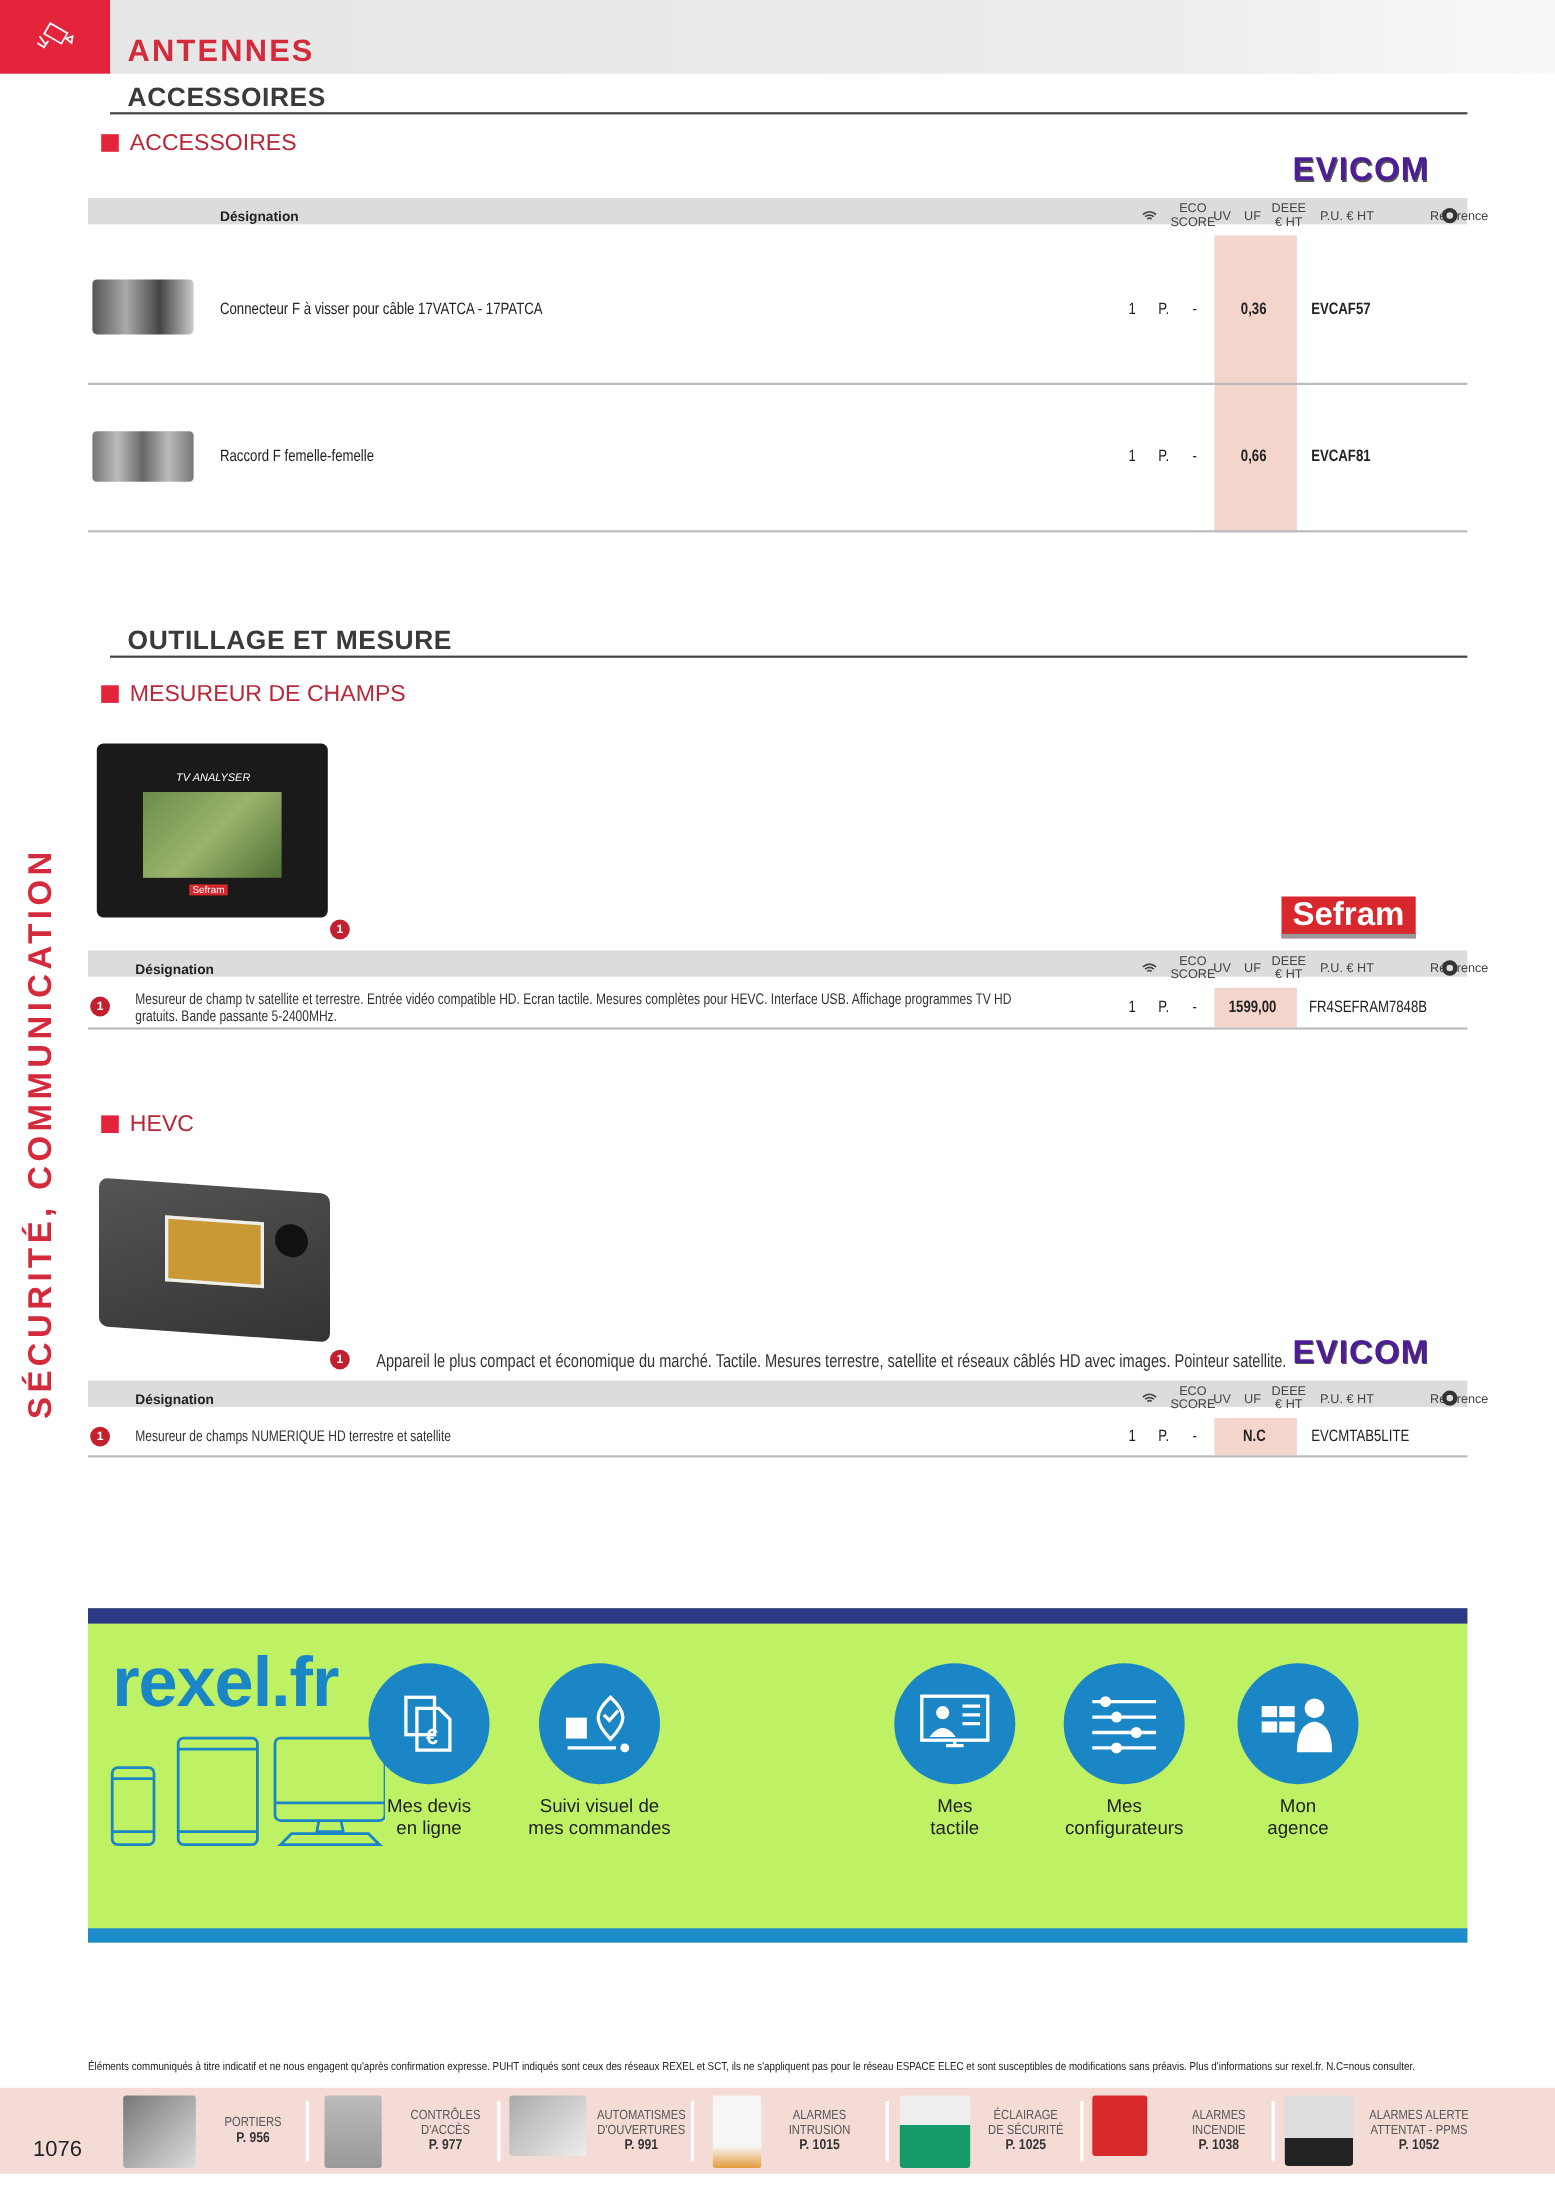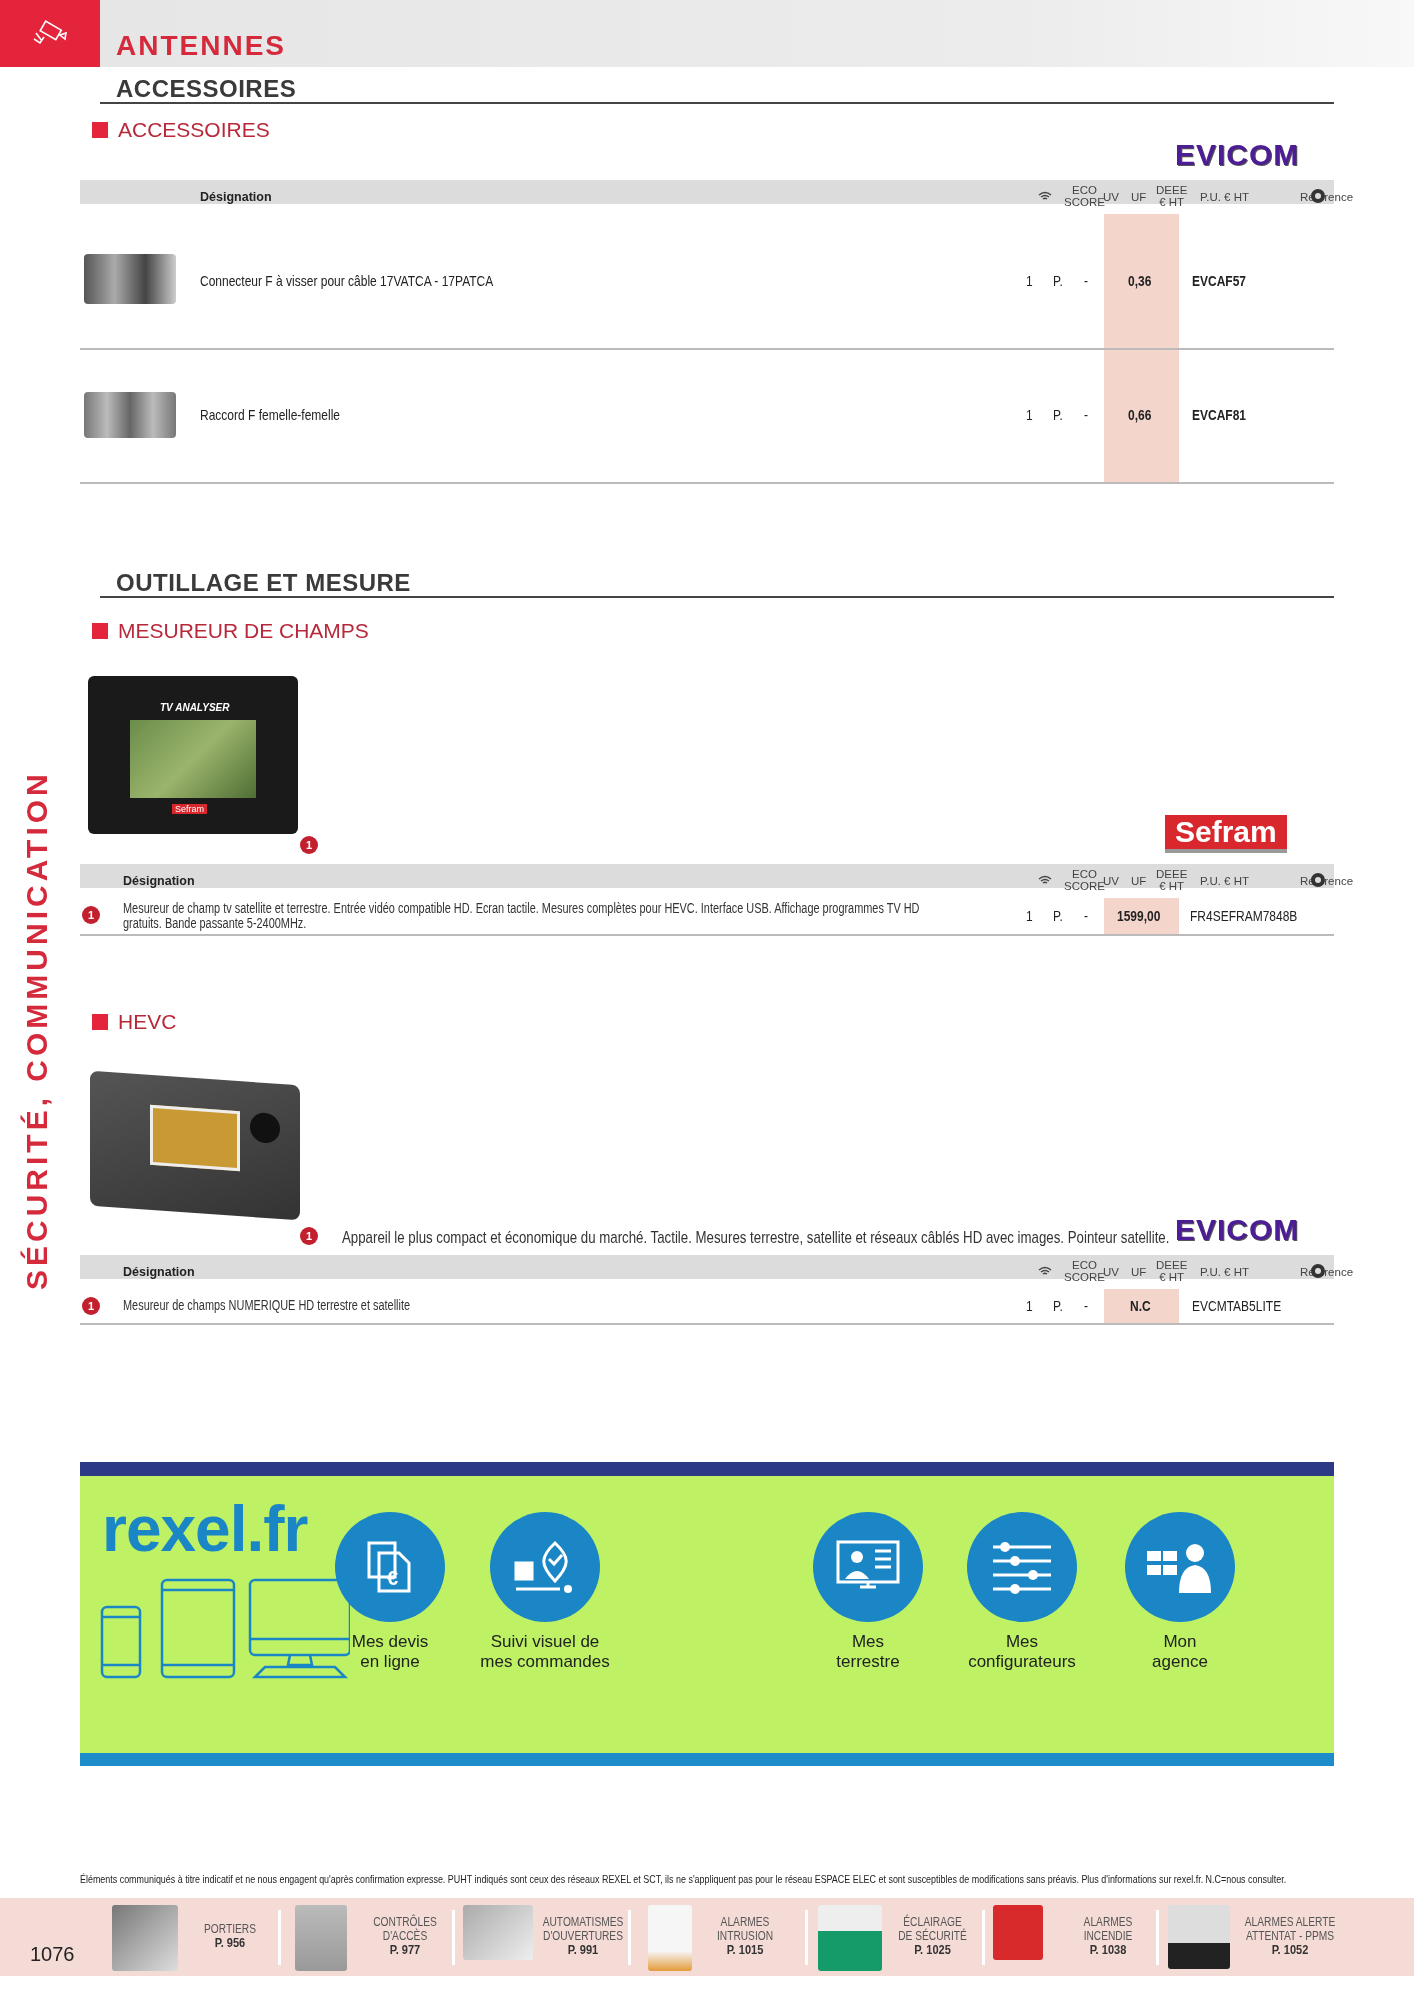--- a/index.html
+++ b/index.html
@@ -104,21 +104,21 @@
 </div>
 
 <div class="abs sec-title" style="left:116px;top:569px">OUTILLAGE ET MESURE</div>
 <div class="abs sec-line" style="left:100px;top:596px;width:1234px"></div>
 <div class="abs sub" style="left:92px;top:619px">
     <span class="sq"></span>
     <span>MESUREUR DE CHAMPS</span>
   </div>
 
 <div class="abs" style="left:88px;top:676px;width:210px;height:158px;background:#1a1a1a;border-radius:6px">
-  <div class="abs" style="left:72px;top:26px;font-size:10px;font-weight:bold;font-style:italic;color:#fff">TV ANALYSER</div>
+  <div class="abs" style="left:72px;top:26px;font-size:10px;font-weight:normal;font-style:italic;color:#fff">TV ANALYSER</div>
   <div class="abs" style="left:42px;top:44px;width:126px;height:78px;background:linear-gradient(135deg,#6a8d4a,#9bb46b,#4f6e35)"></div>
   <div class="abs" style="left:84px;top:128px;font-size:9px;background:#d8282e;color:#fff;padding:0 3px">Sefram</div>
 </div>
 <div class="abs num-badge" style="left:300px;top:836px">1</div>
 <div class="abs sefram" style="left:1165px;top:815px">Sefram</div>
 
 <div class="abs thead" style="left:80px;top:864px;width:1254px">
   <span class="col desig" style="left:43px;top:11px">Désignation</span>
   <span class="col" style="left:958px;top:11px"><svg width="14" height="10" viewBox="0 0 14 10">
         <path d="M1 4 Q7 -1 13 4 M3 6 Q7 3 11 6 M5 8 Q7 6.5 9 8" fill="none" stroke="#444" stroke-width="1.5"></path>
@@ -233,21 +233,21 @@
         <svg width="66" height="56" viewBox="0 0 66 56">
           <g fill="none" stroke="#fff" stroke-width="3">
             <rect x="3" y="3" width="60" height="40"></rect>
             <path d="M25 48 H41 M33 43 V48"></path>
             <path d="M40 12 H56 M40 20 H56 M40 28 H56"></path>
           </g>
           <circle cx="22" cy="18" r="6" fill="#fff"></circle>
           <path d="M10 40 Q22 24 34 40 Z" fill="#fff"></path>
         </svg>
       </div>
-    <div class="lab"><span>Mes</span><br><span>terrestre</span></div>
+    <div class="lab"><span>Mes</span><br><span>tactile</span></div>
   </div>
   <div class="feat" style="left:867px">
     <div class="circ">
         <svg width="66" height="56" viewBox="0 0 66 56">
           <g stroke="#fff" stroke-width="3">
             <path d="M4 8 H62 M4 22 H62 M4 36 H62 M4 50 H62"></path>
           </g>
           <g fill="#fff">
             <circle cx="16" cy="8" r="5"></circle>
             <circle cx="26" cy="22" r="5"></circle>

